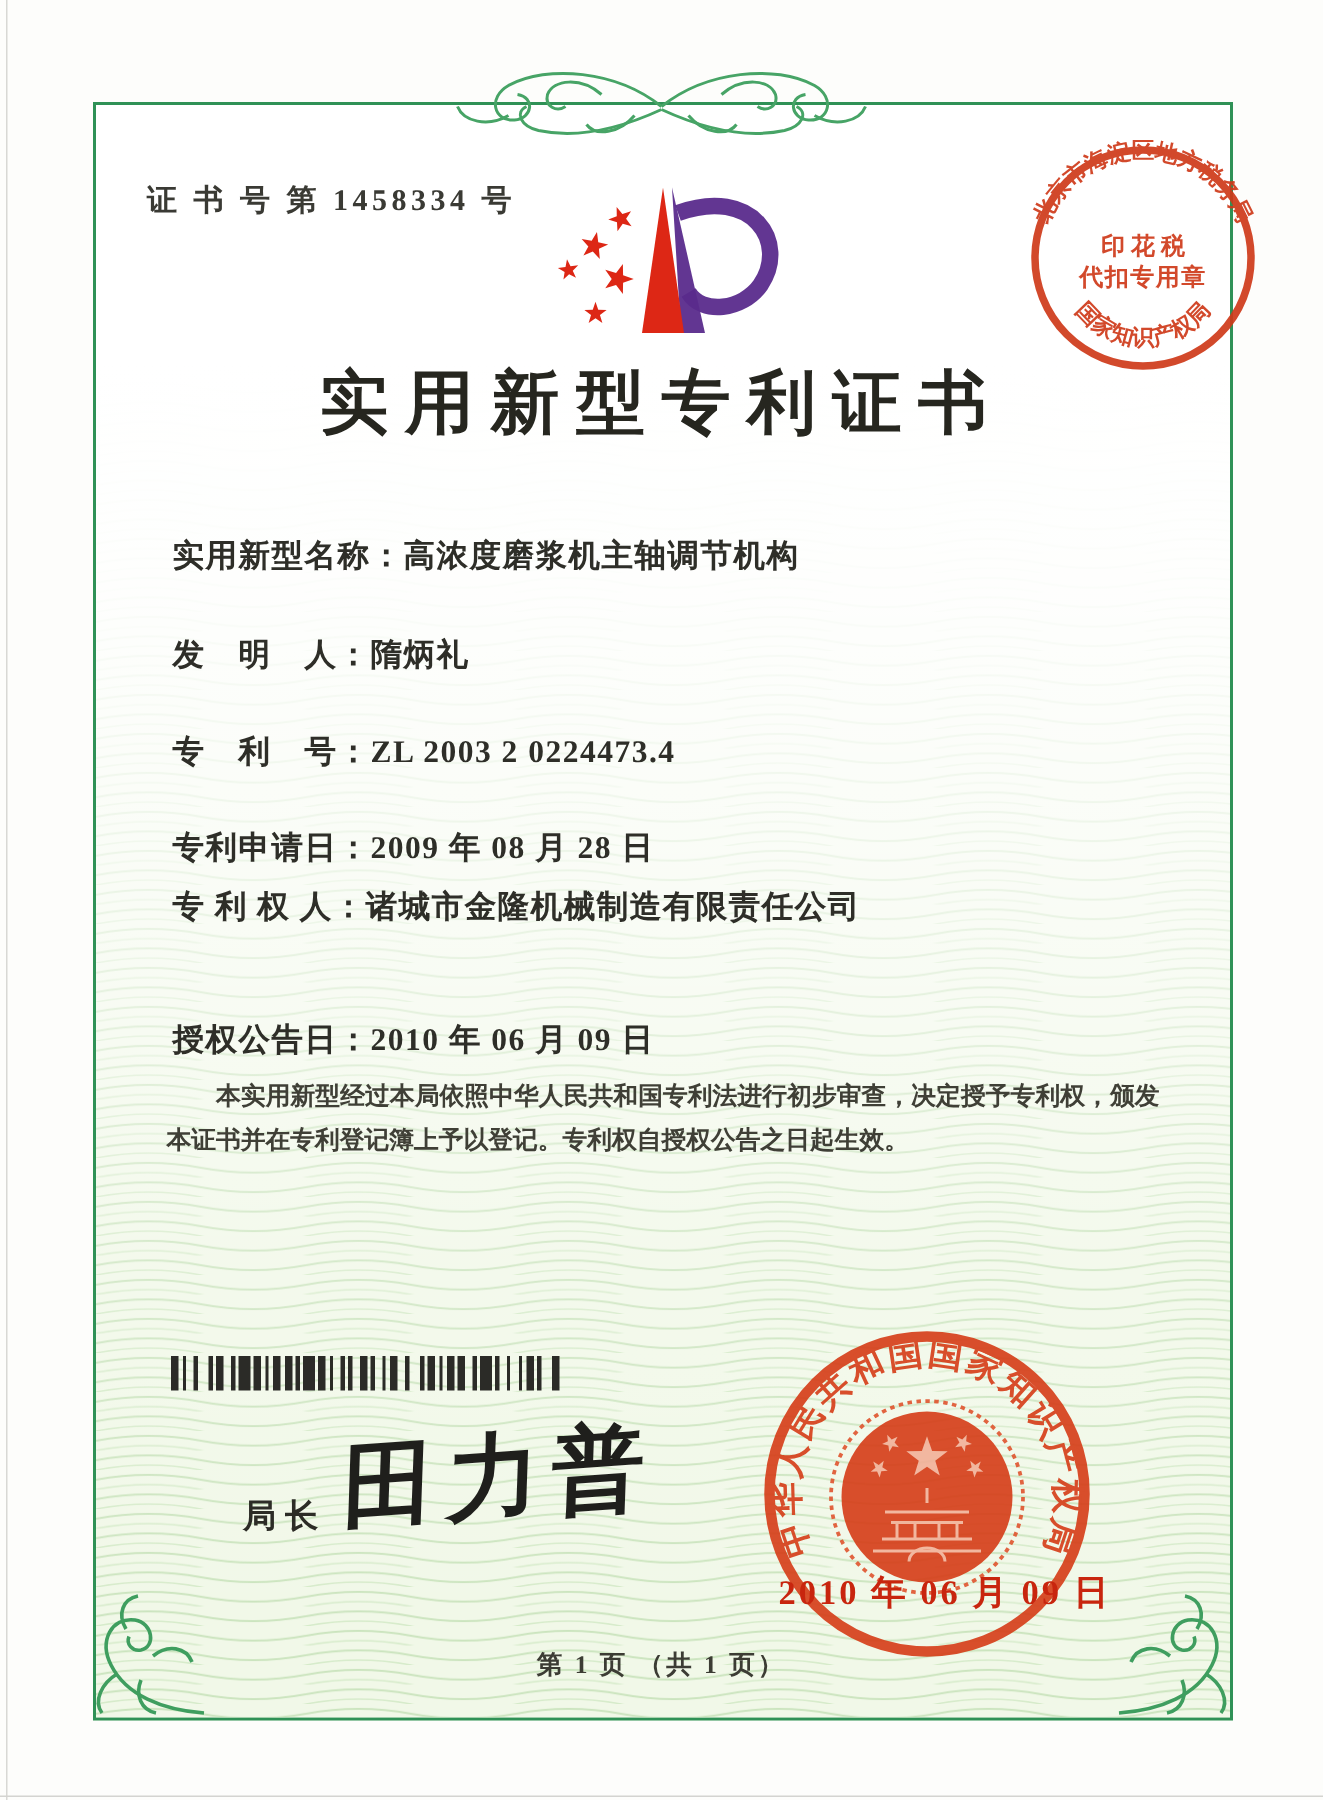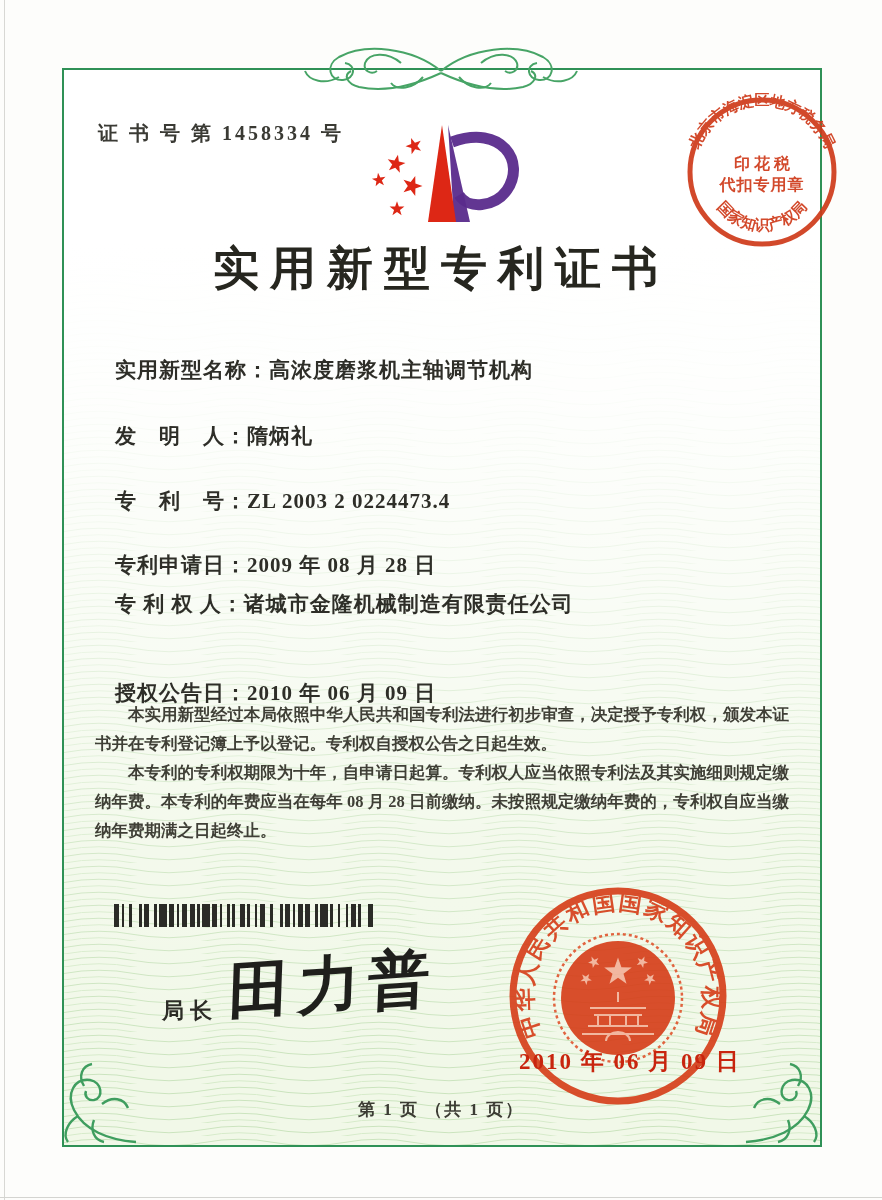--- a/index.html
+++ b/index.html
@@ -44,21 +44,21 @@
   }
   .field{
     position:absolute;left:115px;
     font-size:21px;font-weight:600;color:#2e2e28;letter-spacing:1px;white-space:nowrap;
   }
   .paragraphs{
     position:absolute;left:95px;top:700px;width:694px;
     font-size:16.5px;line-height:29px;font-weight:600;color:#3f3f36;
     text-align:justify;
   }
-  .paragraphs p{margin:0;text-indent:2em;}
+  .paragraphs p{margin:16px;text-indent:2em;}
 
   
   .barcode{
     position:absolute;left:114px;top:904px;width:262px;height:23px;
     display:flex;align-items:stretch;
   }
   .barcode span{display:block;height:100%;}
   .barcode span.b{background:#2b2b27;}
 
   
@@ -184,21 +184,20 @@
 </div>
 <div class="field" style="top:590px">
   <span>专 利 权 人：</span><span>诸城市金隆机械制造有限责任公司</span>
 </div>
 <div class="field" style="top:679px">
   <span>授权公告日：</span><span>2010 年 06 月 09 日</span>
 </div>
 
 <div class="paragraphs">
   <p>本实用新型经过本局依照中华人民共和国专利法进行初步审查，决定授予专利权，颁发本证书并在专利登记簿上予以登记。专利权自授权公告之日起生效。</p>
-  <p>本专利的专利权期限为十年，自申请日起算。专利权人应当依照专利法及其实施细则规定缴纳年费。本专利的年费应当在每年 08 月 28 日前缴纳。未按照规定缴纳年费的，专利权自应当缴纳年费期满之日起终止。</p>
 </div>
 
 <div class="barcode" id="barcode">
     <span class="b" style="flex-grow: 2;"></span>
     <span style="flex-grow: 1;"></span>
     <span class="b" style="flex-grow: 1;"></span>
     <span style="flex-grow: 2;"></span>
     <span class="b" style="flex-grow: 1;"></span>
     <span style="flex-grow: 3;"></span>
     <span class="b" style="flex-grow: 1;"></span>

